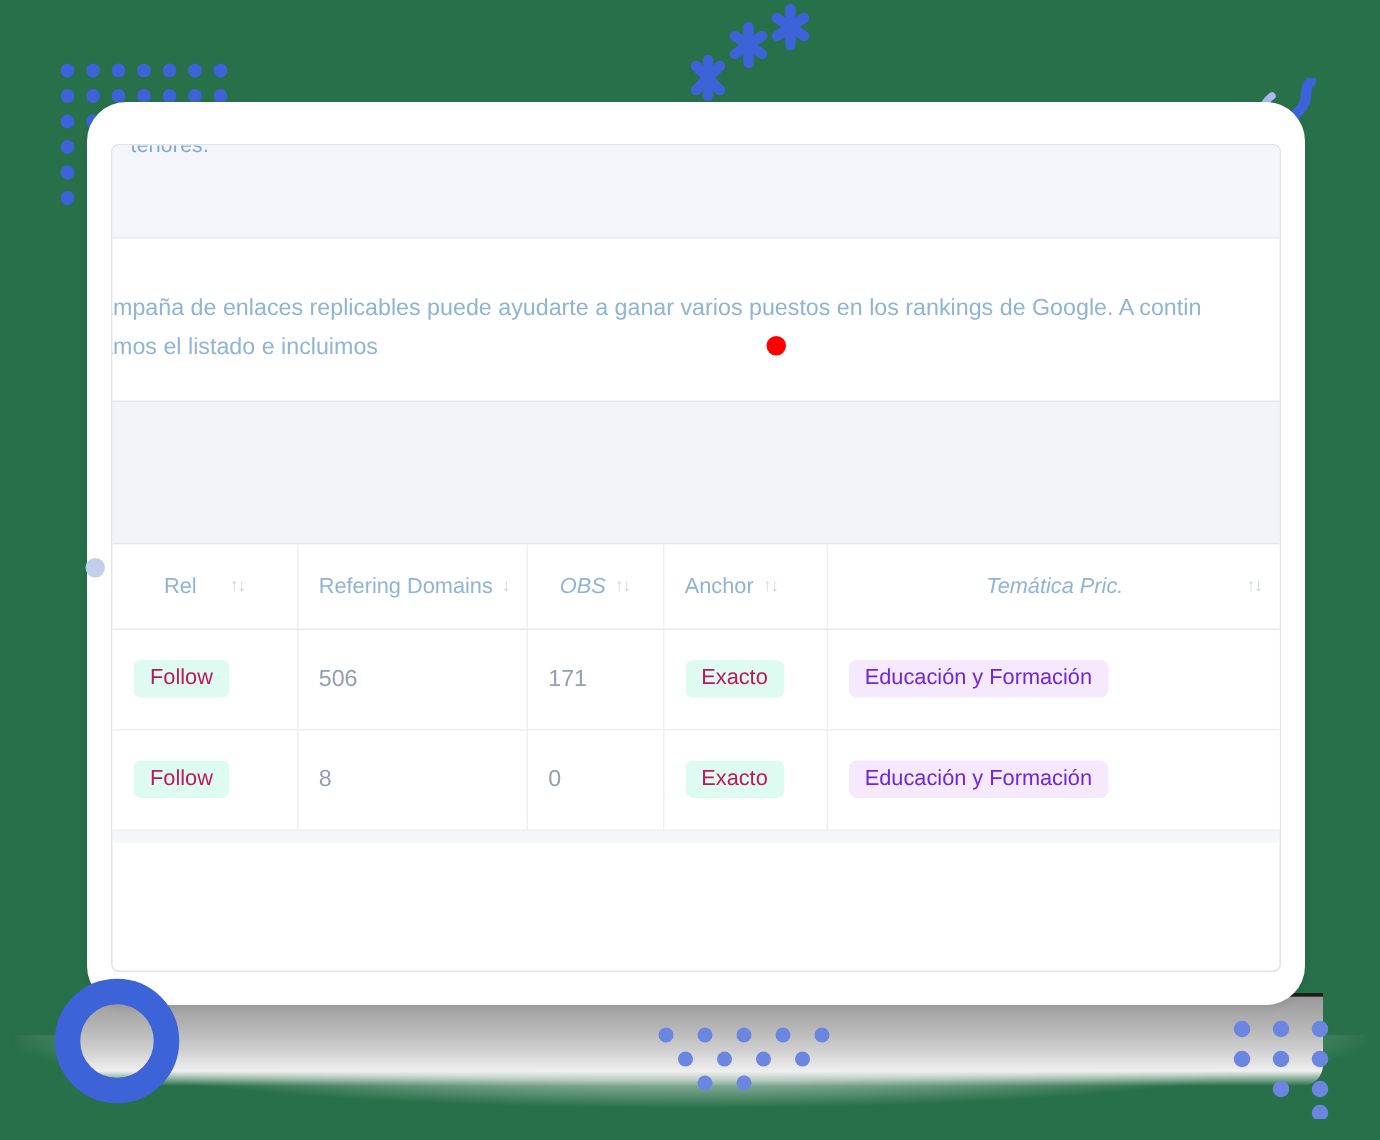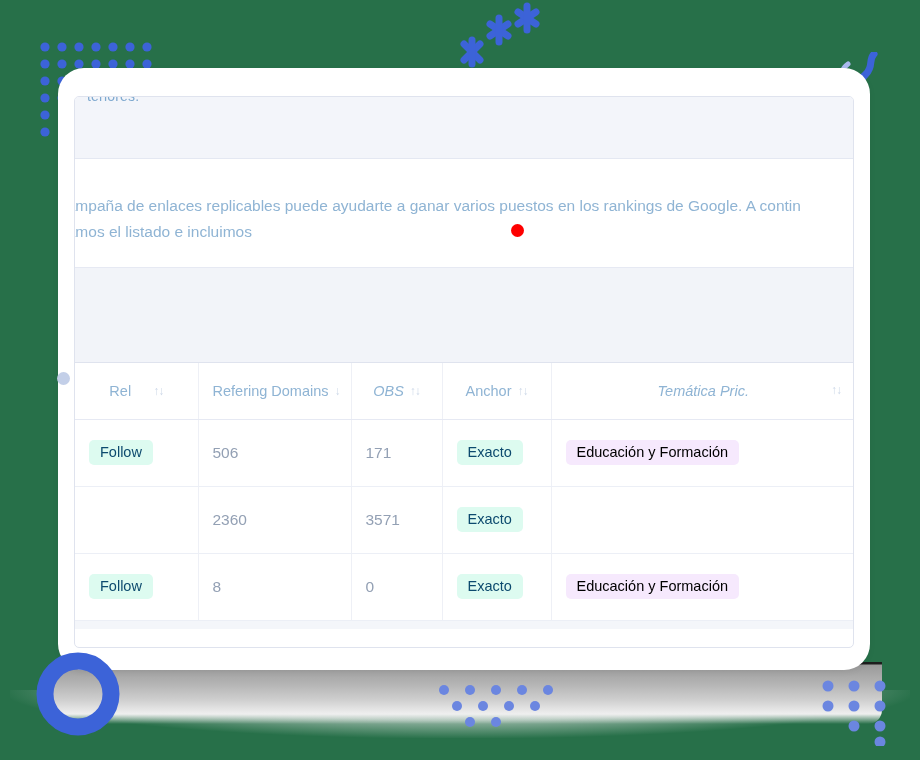--- a/index.html
+++ b/index.html
@@ -134,21 +134,21 @@
     border-bottom: 1px solid #e6e9f3;
     border-right: 1px solid #eef0f6;
     padding: 0 14px;
     vertical-align: middle;
     white-space: nowrap;
   }
   table#grid th:last-child { border-right: none; font-style: italic; }
   th.th-rel    { }
   th.th-refdom { text-align: center; }
   th.th-obs    { text-align: center; font-style: italic; }
-  th.th-anchor { text-align: center; }
+  th.th-anchor { text-align: left; }
   th.th-tema   { text-align: center; position: relative; }
 
   .sorter {
     display: inline-block;
     color: #cdd8e8;
     font-size: 12px;
     letter-spacing: -1px;
     margin-left: 6px;
     vertical-align: 1px;
   }
@@ -169,22 +169,22 @@
   td.td-rel { text-align: left; padding-left: 22px; }
 
   .badge {
     display: inline-block;
     padding: 4px 11px 5px;
     border-radius: 5px;
     font-size: 14.5px;
     line-height: 1.15;
     white-space: nowrap;
   }
-  .badge.mint  { background: #ddfbf0; color: #0c4a6e; }
-  .badge.lilac { background: #f6e9fd; color: #000000; }
+  .badge.mint  { background: #ddfbf0; color: #be185d; }
+  .badge.lilac { background: #f6e9fd; color: #6d28d9; }
 
   #row-divider-strip { height: 8px; background: #f4f6fa; }
 
   
   #cursor-dot {
     position: absolute;
     left: 511px; top: 224px;
     width: 13px; height: 13px;
     border-radius: 50%;
     background: #fe0000;
@@ -329,33 +329,20 @@
             <td>171</td>
             <td>
               <span class="badge mint">Exacto</span>
             </td>
             <td>
               <span class="badge lilac">Educación y Formación</span>
             </td>
           </tr>
           <tr>
             <td class="td-rel">
-              
-            </td>
-            <td>2360</td>
-            <td>3571</td>
-            <td>
-              <span class="badge mint">Exacto</span>
-            </td>
-            <td>
-              
-            </td>
-          </tr>
-          <tr>
-            <td class="td-rel">
               <span class="badge mint">Follow</span>
             </td>
             <td>8</td>
             <td>0</td>
             <td>
               <span class="badge mint">Exacto</span>
             </td>
             <td>
               <span class="badge lilac">Educación y Formación</span>
             </td>

